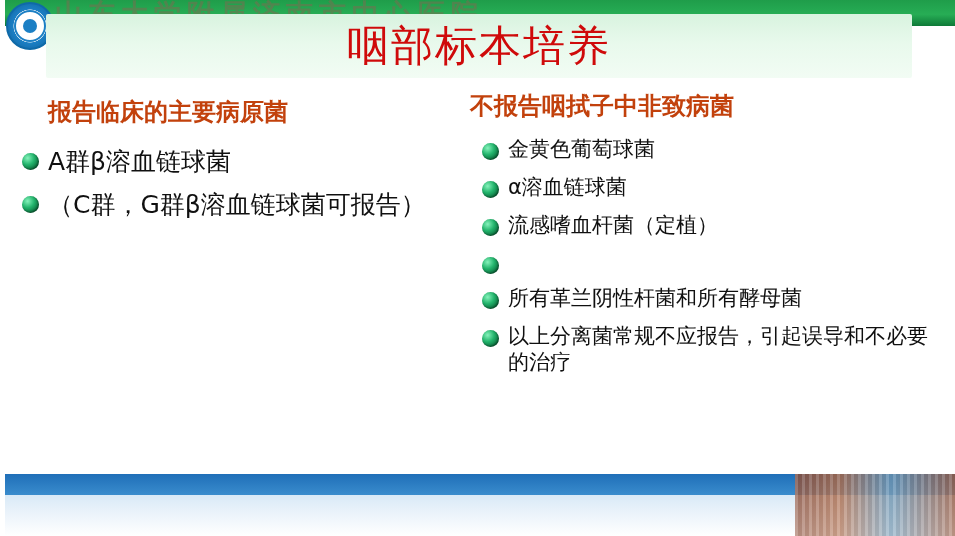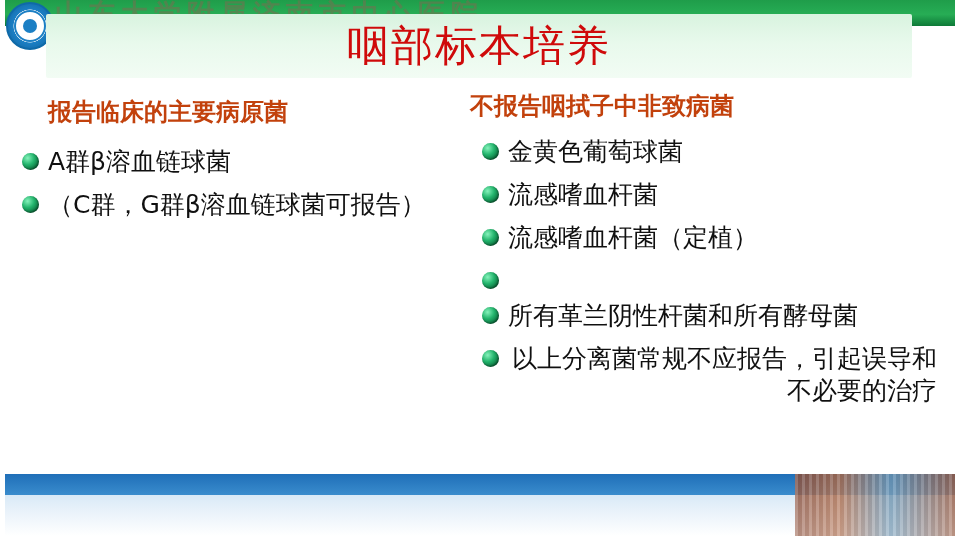--- a/index.html
+++ b/index.html
@@ -141,27 +141,26 @@
     border-radius: 50%;
     background: radial-gradient(circle at 33% 30%, #7ef0b5 0%, #22b06a 38%, #0a6a3a 75%, #05built 100%);
     background: radial-gradient(circle at 33% 30%, #86f2bb 0%, #23b46c 40%, #0a6a3a 78%, #063d23 100%);
     box-shadow: inset -1px -1px 2px rgba(0,0,0,0.35);
   }
   .bullet-text {
     font-family: "DejaVu Sans", "Liberation Sans", sans-serif;
     font-size: 25px;
     line-height: 1.28;
     color: #101010;
-    text-align: right;
   }
   .col-left .bullet-text {
     font-size: 25px;
   }
   .col-right .bullet-text {
-    font-size: 25px;
+    font-size: 21px;
   }
   
   .bottom-band {
     position: absolute;
     left: 0;
     bottom: 0;
     width: 955px;
     height: 62px;
     background: linear-gradient(180deg, #2e7fc9 0%, #2b78c2 18%, #cfe4f5 19%, #e9f2fa 60%, #ffffff 100%);
   }
@@ -235,21 +234,21 @@
     </div>
   </div>
 
   <div class="col col-right">
     <div class="bullet-row">
       <span class="bullet-dot"></span>
       <span class="bullet-text">金黄色葡萄球菌</span>
     </div>
     <div class="bullet-row">
       <span class="bullet-dot"></span>
-      <span class="bullet-text">流感嗜血杆菌</span>
+      <span class="bullet-text">α溶血链球菌</span>
     </div>
     <div class="bullet-row">
       <span class="bullet-dot"></span>
       <span class="bullet-text">流感嗜血杆菌（定植）</span>
     </div>
     <div class="bullet-row">
       <span class="bullet-dot"></span>
     </div>
     <div class="bullet-row">
       <span class="bullet-dot"></span>

